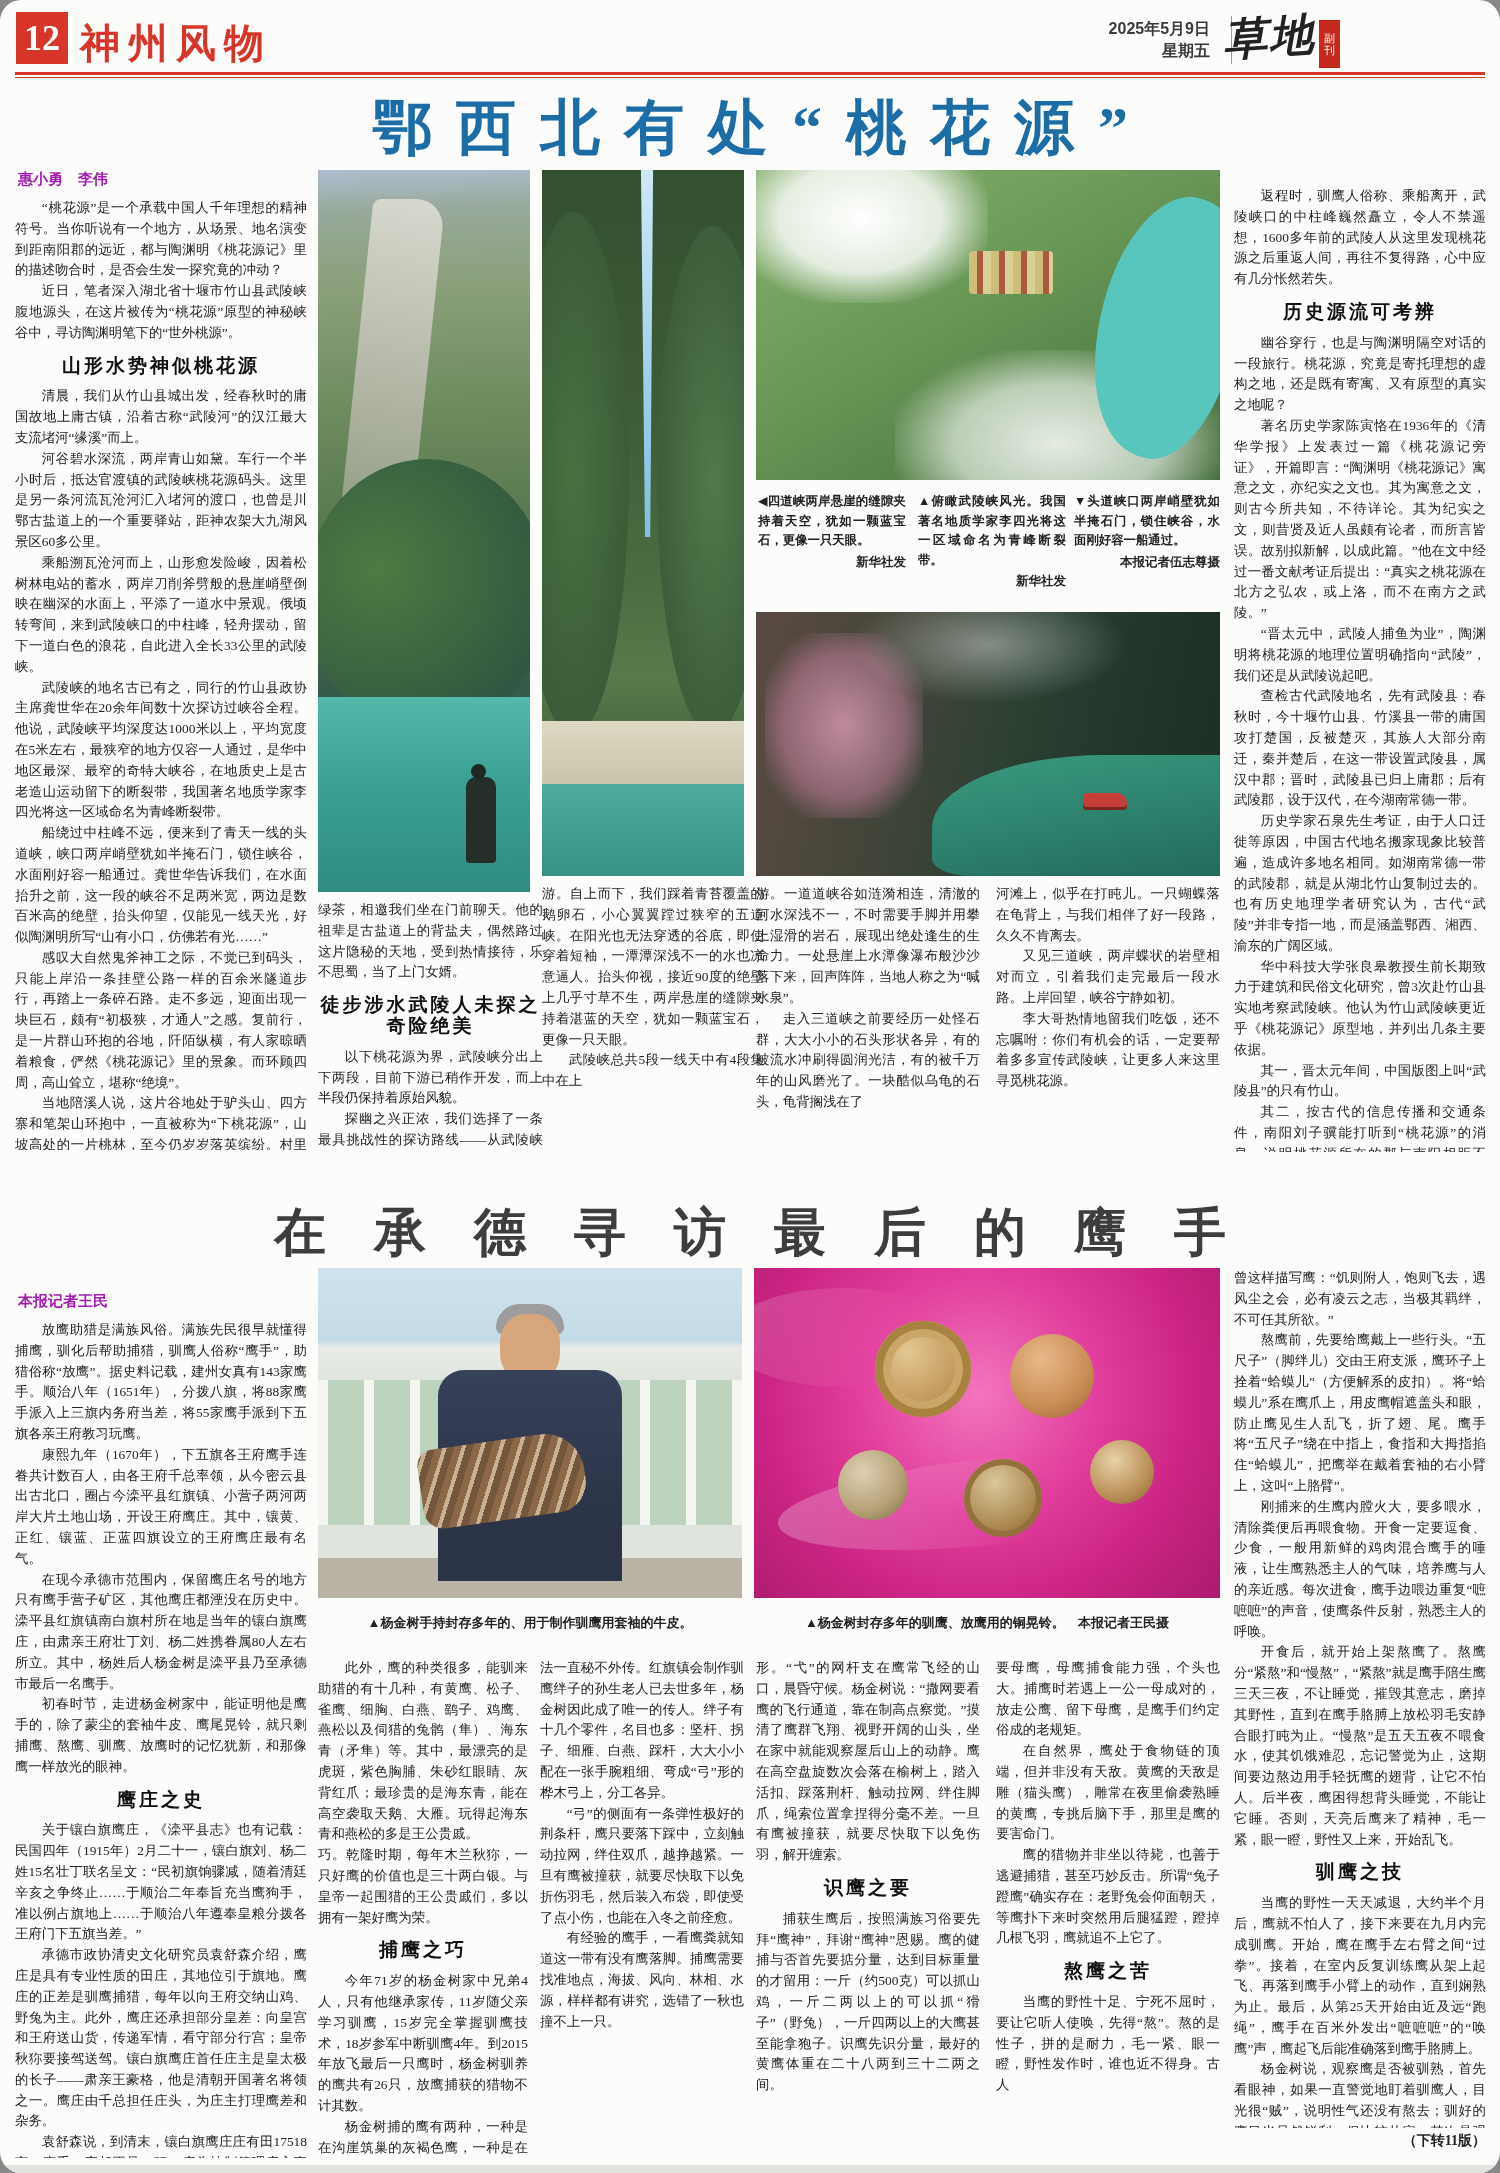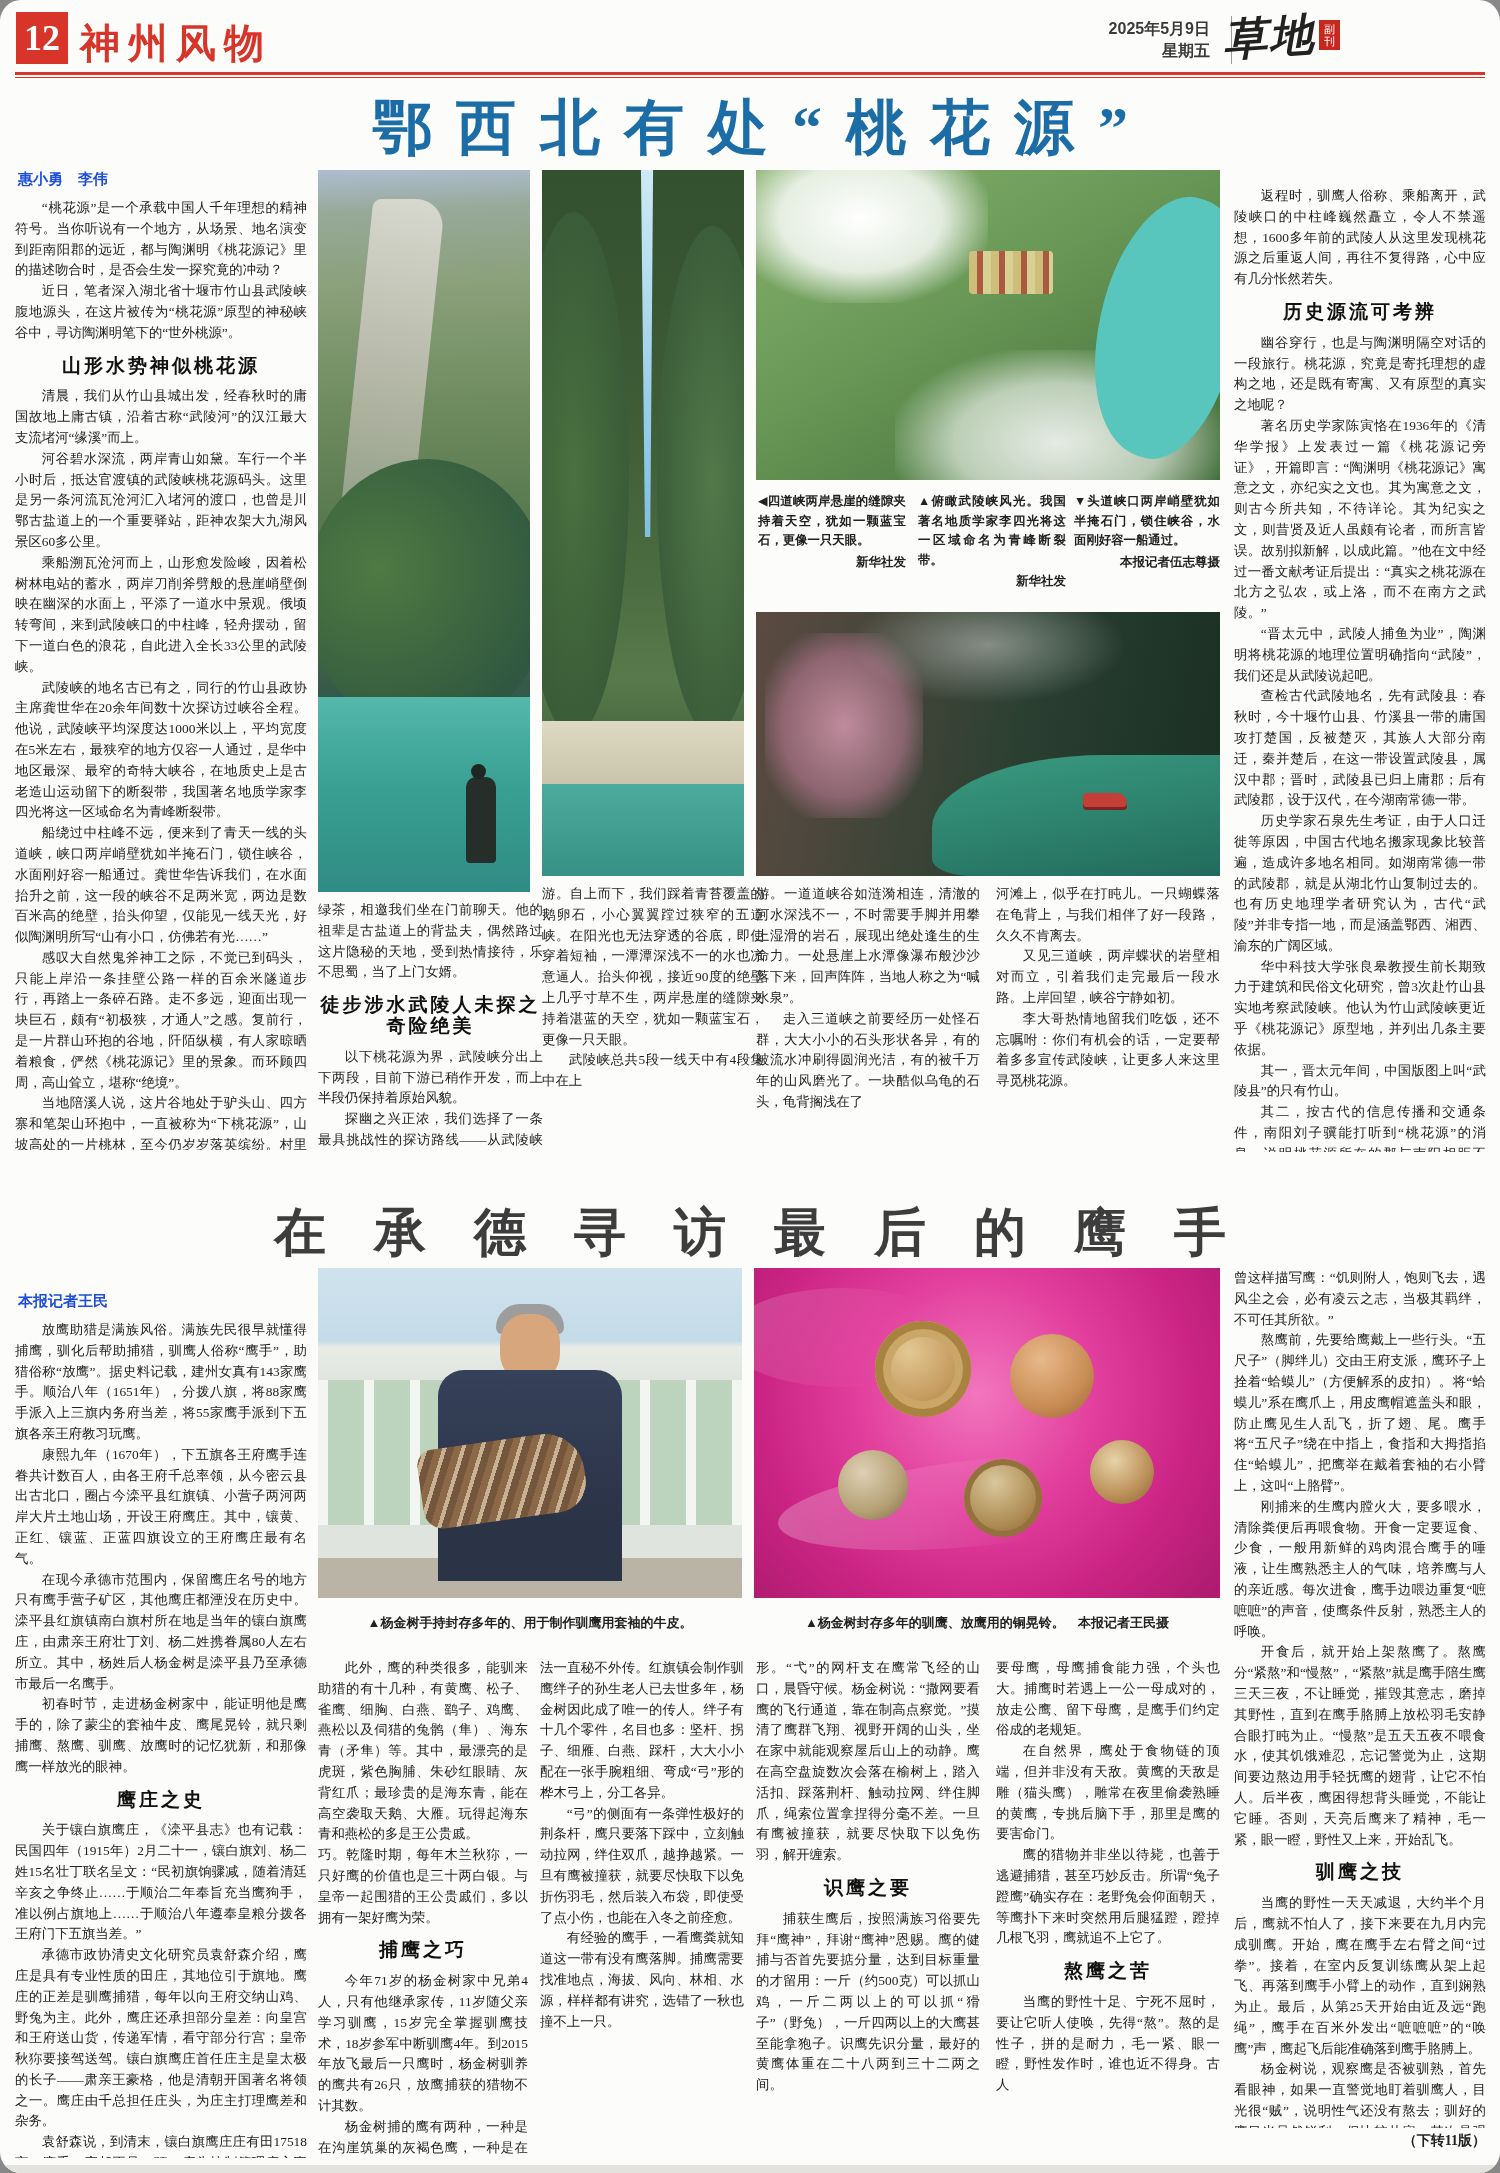--- a/index.html
+++ b/index.html
@@ -9,27 +9,27 @@
   .pagenum{position:absolute;left:16px;top:12px;width:52px;height:52px;background:#d7352a;color:#fff;
            font-family:"Liberation Serif",serif;font-weight:bold;font-size:36px;display:flex;align-items:center;justify-content:center;}
   .section{position:absolute;left:80px;top:16px;font-size:40px;font-weight:bold;color:#d7352a;letter-spacing:8px;text-align:right;}
   .redrule{position:absolute;left:15px;top:72px;width:1470px;height:3px;background:#d7352a;}
   .redrule2{position:absolute;left:15px;top:77px;width:1470px;height:1px;background:#d7352a;}
   .dateblock{position:absolute;right:290px;top:18px;text-align:right;font-size:16px;font-weight:bold;color:#3a3a3a;line-height:22px;font-family:"Liberation Sans",sans-serif;}
   .mastdivider{position:absolute;right:268px;top:16px;width:1px;height:48px;background:#999;}
   .brand{position:absolute;right:185px;top:8px;font-size:44px;font-weight:bold;font-style:italic;color:#222;
          font-family:"DejaVu Serif",serif;transform:rotate(-4deg);letter-spacing:2px;}
   .brandbadge{position:absolute;right:160px;top:20px;background:#c5281c;color:#fff;font-size:11px;
-              font-family:"Liberation Sans",sans-serif;padding:3px 4px;line-height:12px;width:13px;text-align:center;}
+              font-family:"Liberation Sans",sans-serif;padding:12px 4px;line-height:12px;width:13px;text-align:center;}
   
   .a1title{position:absolute;left:0;top:88px;width:1500px;text-align:center;font-size:60px;font-weight:bold;
            color:#1c6da6;letter-spacing:24px;padding-left:24px;box-sizing:border-box;}
   .a2title{position:absolute;left:0;top:1198px;width:1500px;text-align:center;font-size:52px;font-weight:bold;
            color:#3d3d3d;letter-spacing:48px;padding-left:48px;box-sizing:border-box;}
-  .byline{position:absolute;font-size:15px;font-weight:bold;color:#1d4ed8;}
+  .byline{position:absolute;font-size:15px;font-weight:bold;color:#a21caf;}
   
   .col{position:absolute;overflow:hidden;text-align:justify;font-size:13.4px;line-height:20.8px;color:#222;}
   .col .para{margin:0;text-indent:2em;}
   .col .para.cont{text-indent:0;}
   .colhead{font-family:"Liberation Sans","DejaVu Sans",sans-serif;font-weight:bold;font-size:19px;
            text-align:center;letter-spacing:3px;color:#111;margin:12px 0 10px 0;text-indent:0;}
   
   .caption{position:absolute;font-size:12.4px;line-height:19.5px;font-weight:600;color:#222;text-align:justify;}
   .caption .credit{display:block;text-align:right;font-weight:bold;font-family:"Liberation Sans",sans-serif;font-size:12.5px;margin-top:2px;}
   .wideCaption{position:absolute;font-size:13px;font-weight:600;color:#222;text-align:center;}

